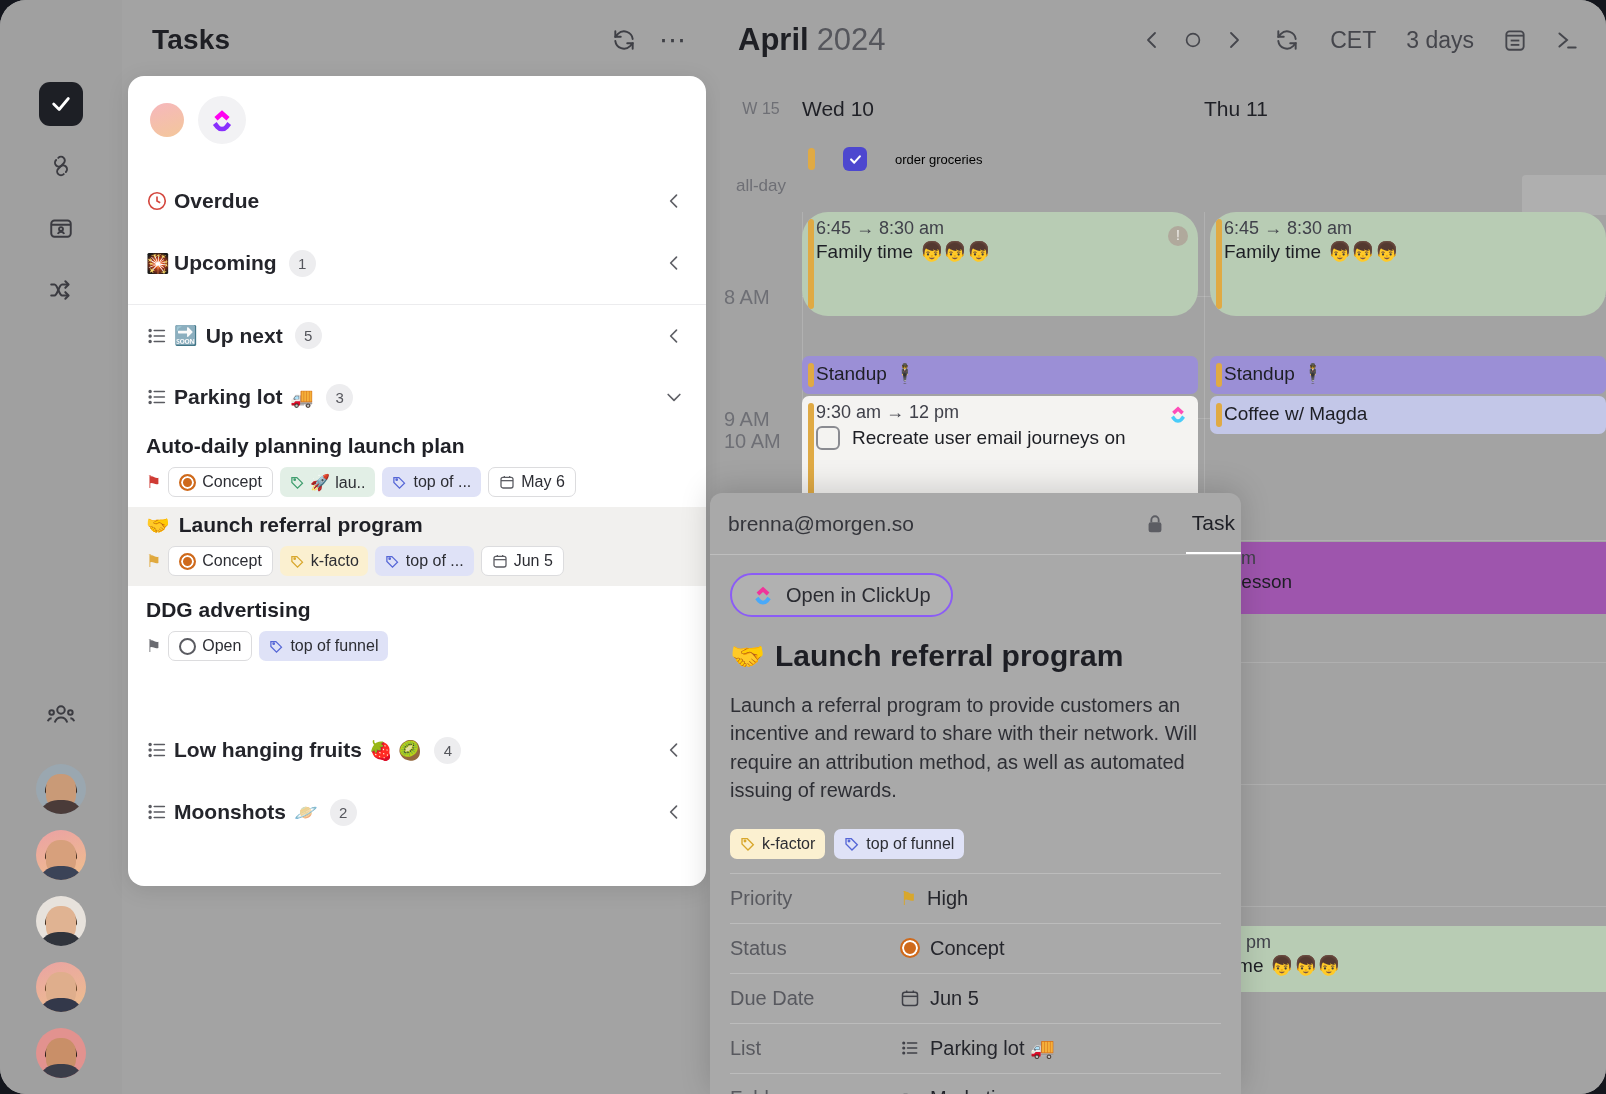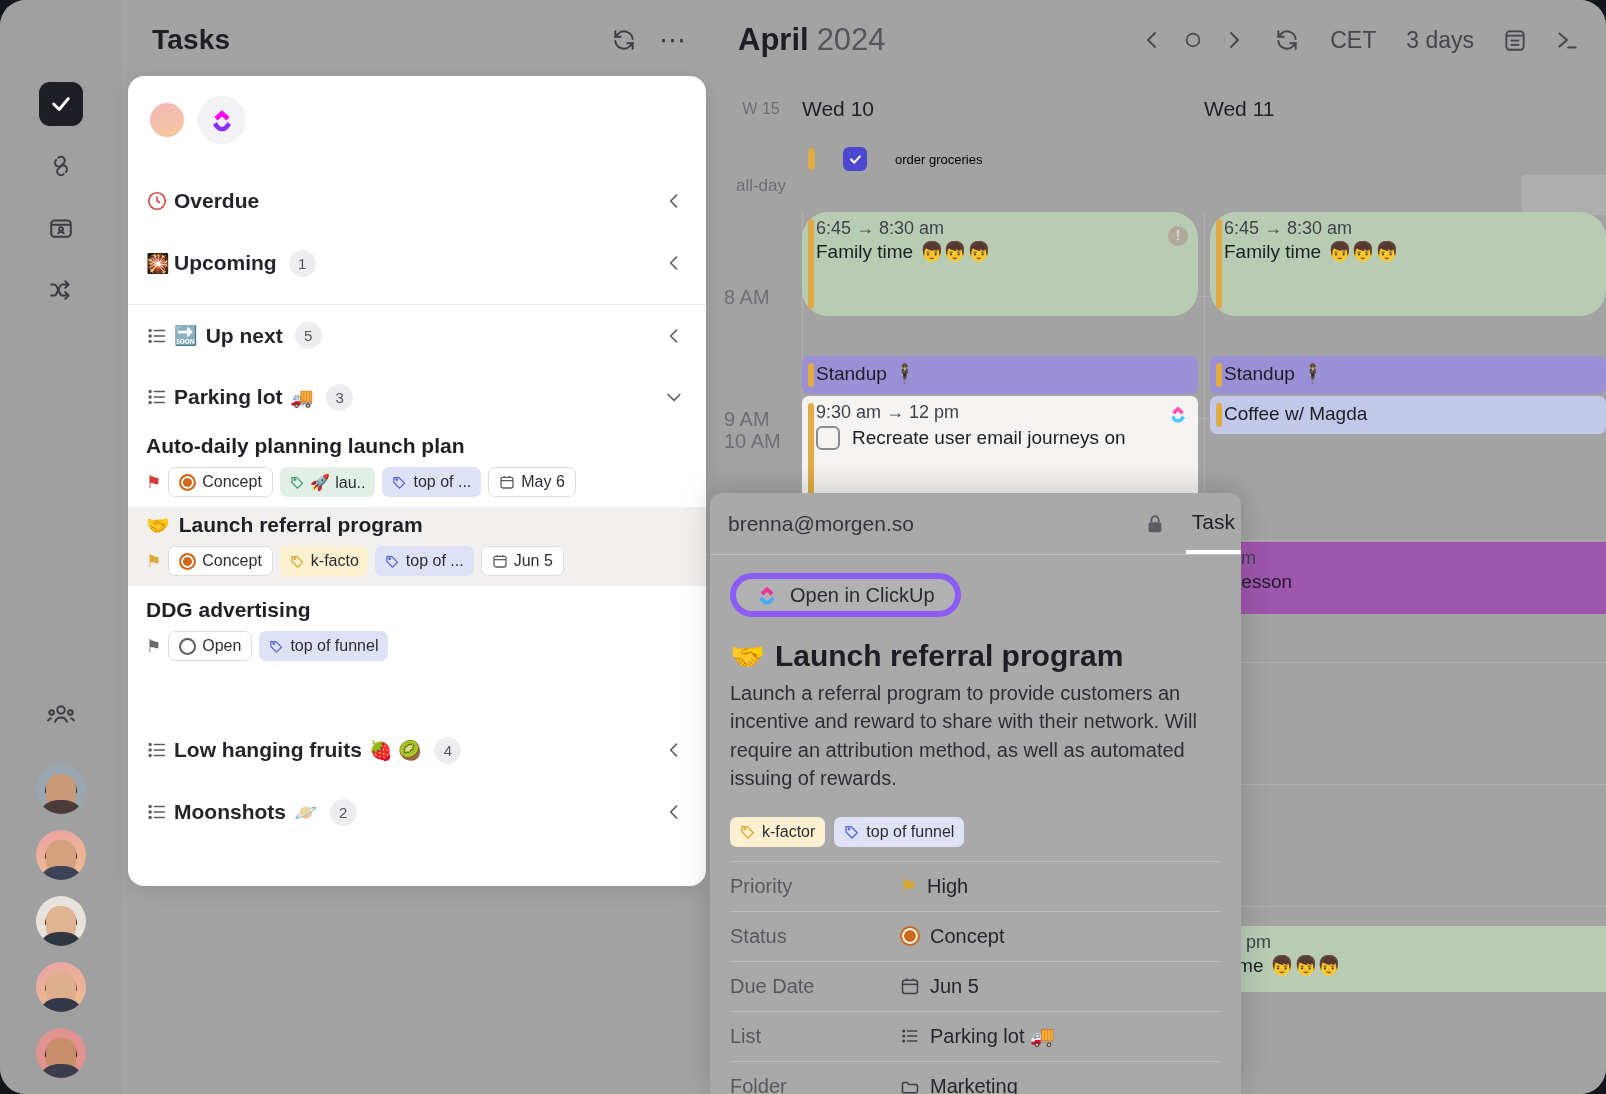--- a/index.html
+++ b/index.html
@@ -226,35 +226,35 @@
   .pop-head {
     height: 62px; display: flex; align-items: center;
     padding: 0 0 0 18px; border-bottom: 1px solid rgba(255,255,255,.25);
   }
   .pop-email { font-size: 21px; color: #34353b; }
   .pop-sp { flex: 1; }
   .pop-lock { color: #5c5d63; margin-right: 20px; display:flex; }
   .pop-tab {
     font-size: 21px; color: #1f2026; font-weight: 500;
     height: 100%; display: flex; align-items: center;
-    border-bottom: 4px solid #ffffff; padding: 0 6px;
+    border-bottom: 2px solid #ffffff; padding: 0 6px;
   }
   .pop-body { padding: 18px 20px 0 20px; }
   .openbtn {
     display: inline-flex; align-items: center; gap: 12px;
     height: 44px; padding: 0 20px;
-    border: 6px solid #8b5cf6; border-radius: 22px;
+    border: 2px solid #8b5cf6; border-radius: 22px;
     font-size: 20px; color: #2b2c32; background: rgba(255,255,255,.10);
   }
   .pop-title {
     font-size: 30px; font-weight: 600; color: #1d1e24;
     margin-top: 22px; display: flex; align-items: center; gap: 10px;
   }
   .pop-desc {
-    margin-top: 6px; font-size: 20px; line-height: 1.42; color: #2e2f35;
+    margin-top: 18px; font-size: 20px; line-height: 1.42; color: #2e2f35;
   }
   .pop-tags { display: flex; gap: 9px; margin-top: 24px; padding-bottom: 14px;
               border-bottom: 1px solid rgba(255,255,255,.22); }
   .prow {
     display: flex; align-items: center; height: 50px;
     border-bottom: 1px solid rgba(255,255,255,.22);
     font-size: 20px;
   }
   .pkey { width: 170px; color: #58595f; }
   .pval { display: flex; align-items: center; gap: 10px; color: #25262c; }
@@ -663,21 +663,21 @@
         <svg width="26" height="26" viewBox="0 0 24 24" fill="none" stroke="currentColor" stroke-width="1.8" stroke-linecap="round">
               <polyline points="5 6 12 12 5 18"></polyline>
               <line x1="13" y1="19" x2="20" y2="19"></line>
             </svg>
       </div>
     </div>
 
     <div class="cal-daybar">
       <div class="gutter">W 15</div>
       <div class="daycol-head">Wed 10</div>
-      <div class="daycol-head">Wed 11</div>
+      <div class="daycol-head">Thu 11</div>
     </div>
 
     <div class="allday">
       <div class="allday-gutter">all-day</div>
       <div class="allday-body">
         <div class="allday-ev" style="max-width:400px">
           <span class="ev-bar"></span>
           <span class="cb">
             <svg width="15" height="15" viewBox="0 0 24 24" fill="none" stroke="currentColor" stroke-width="3.4" stroke-linecap="round" stroke-linejoin="round">
                   <polyline points="5 12 10 17 19 7"></polyline>

